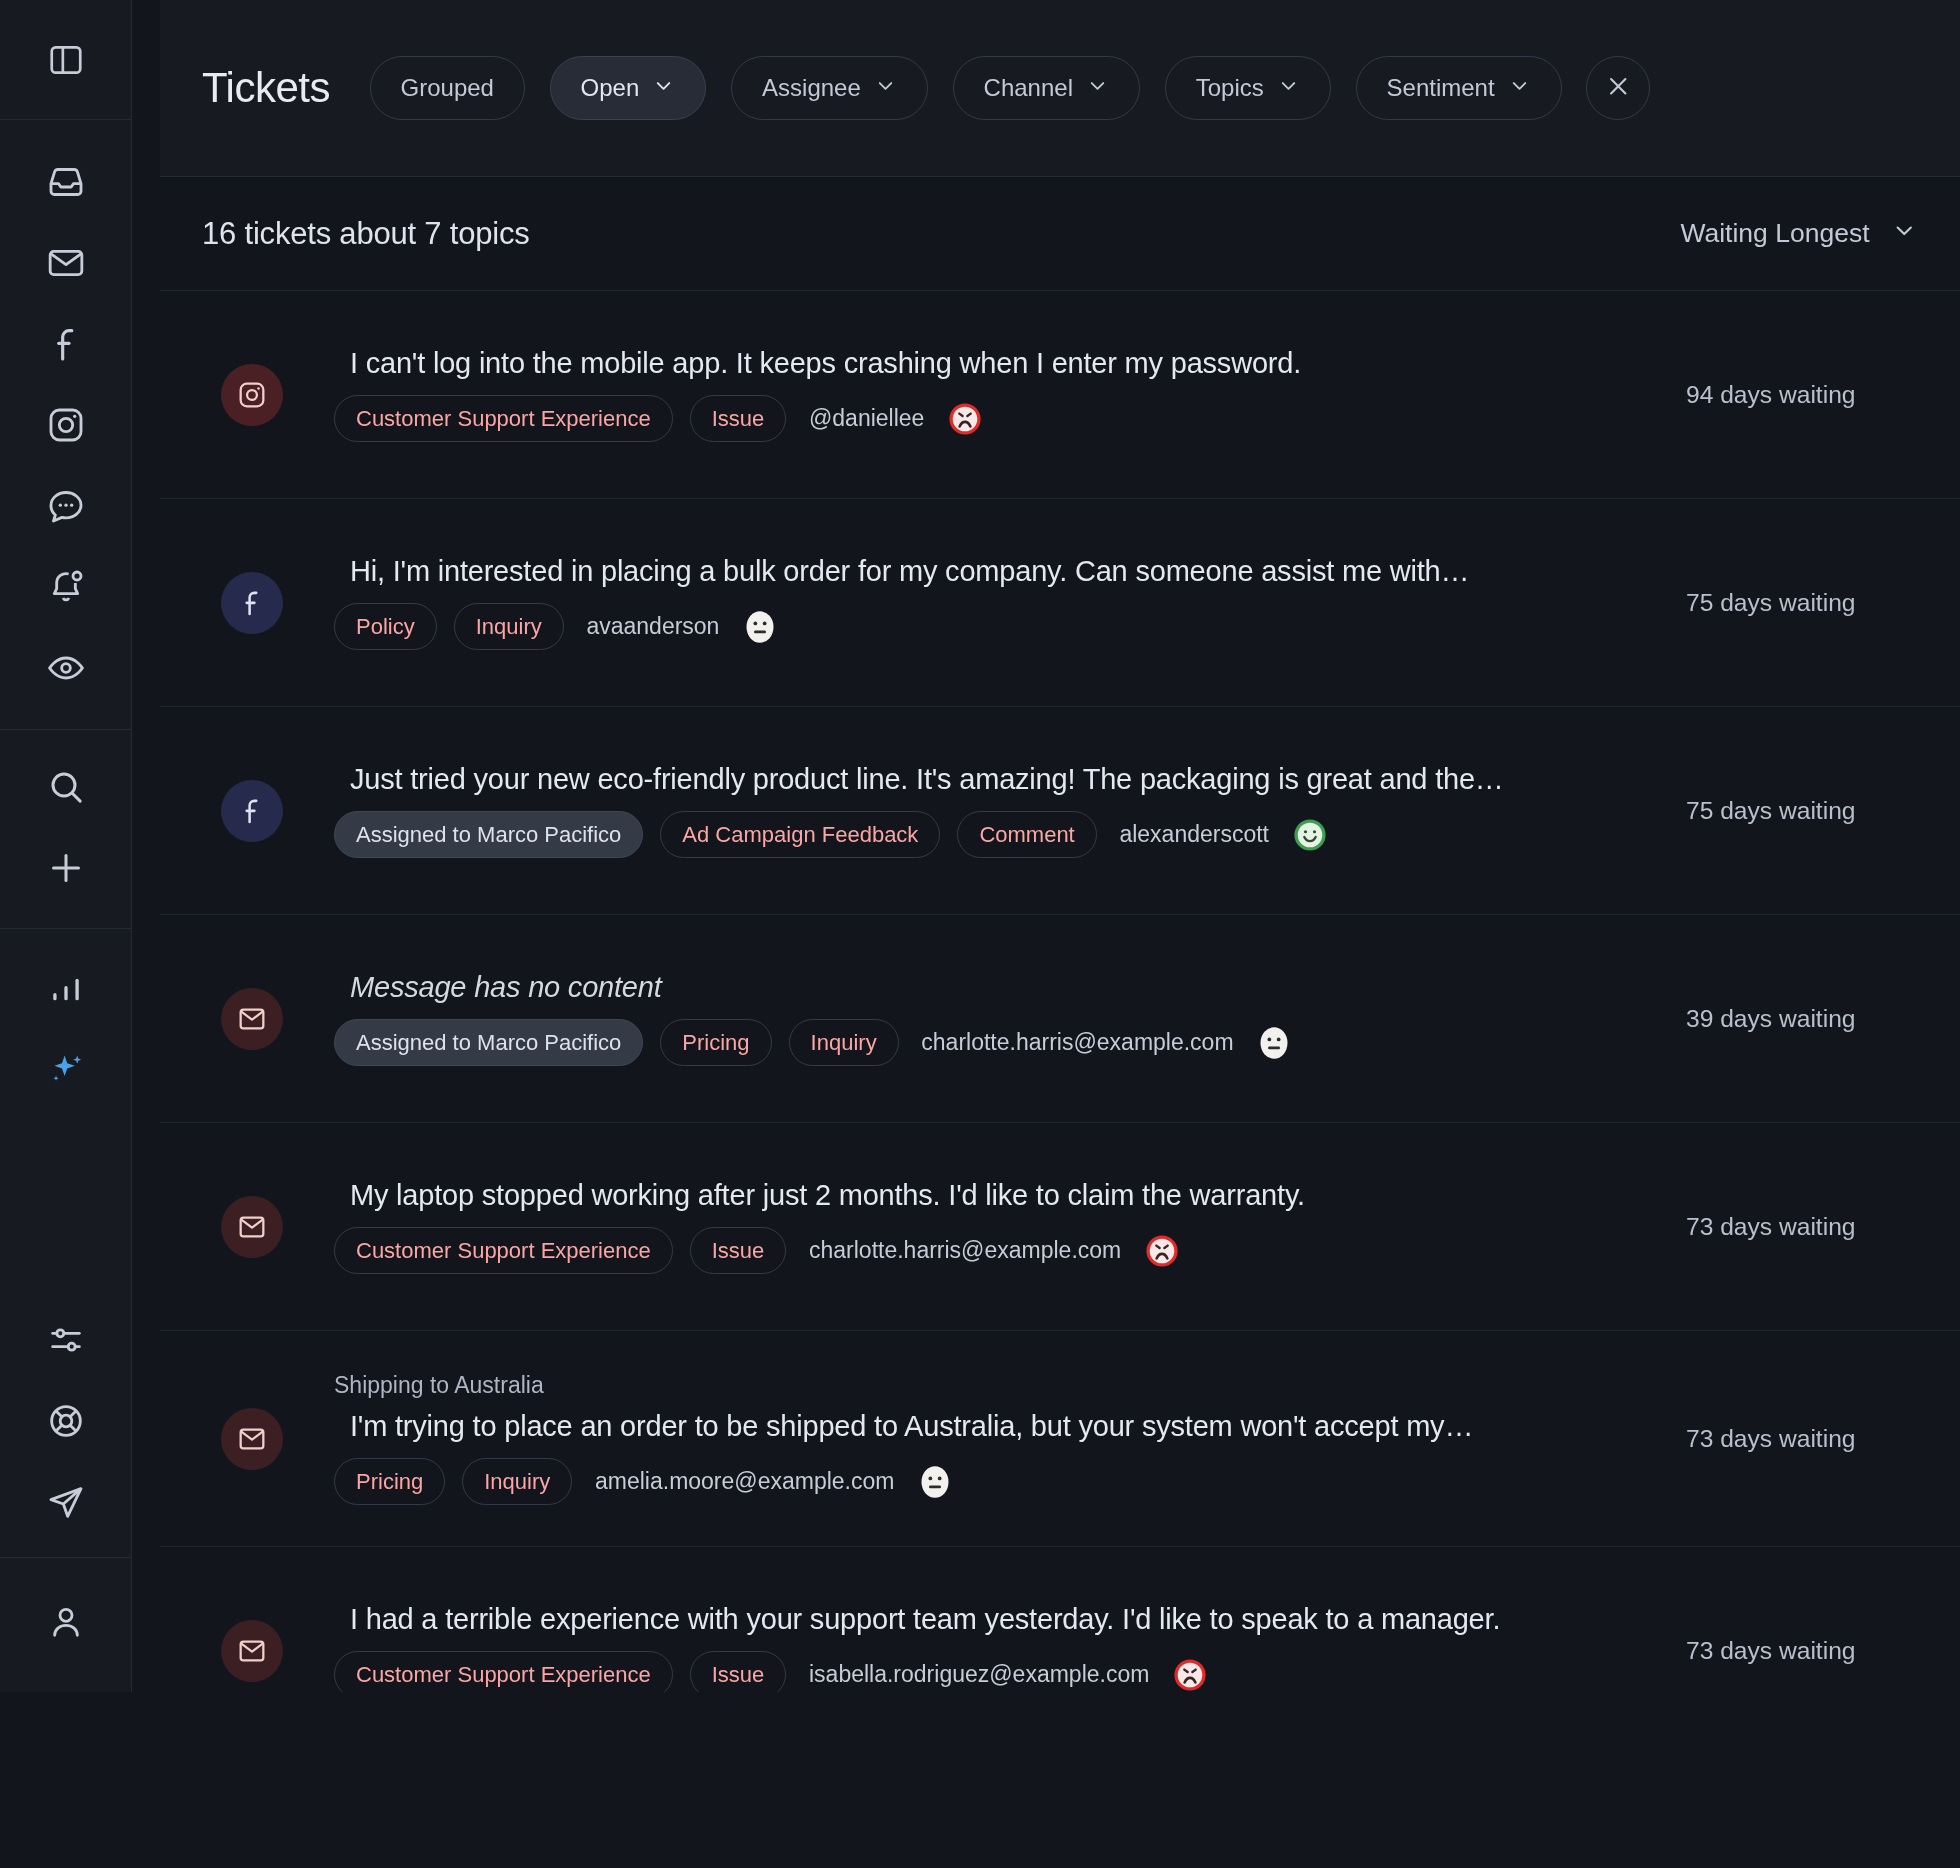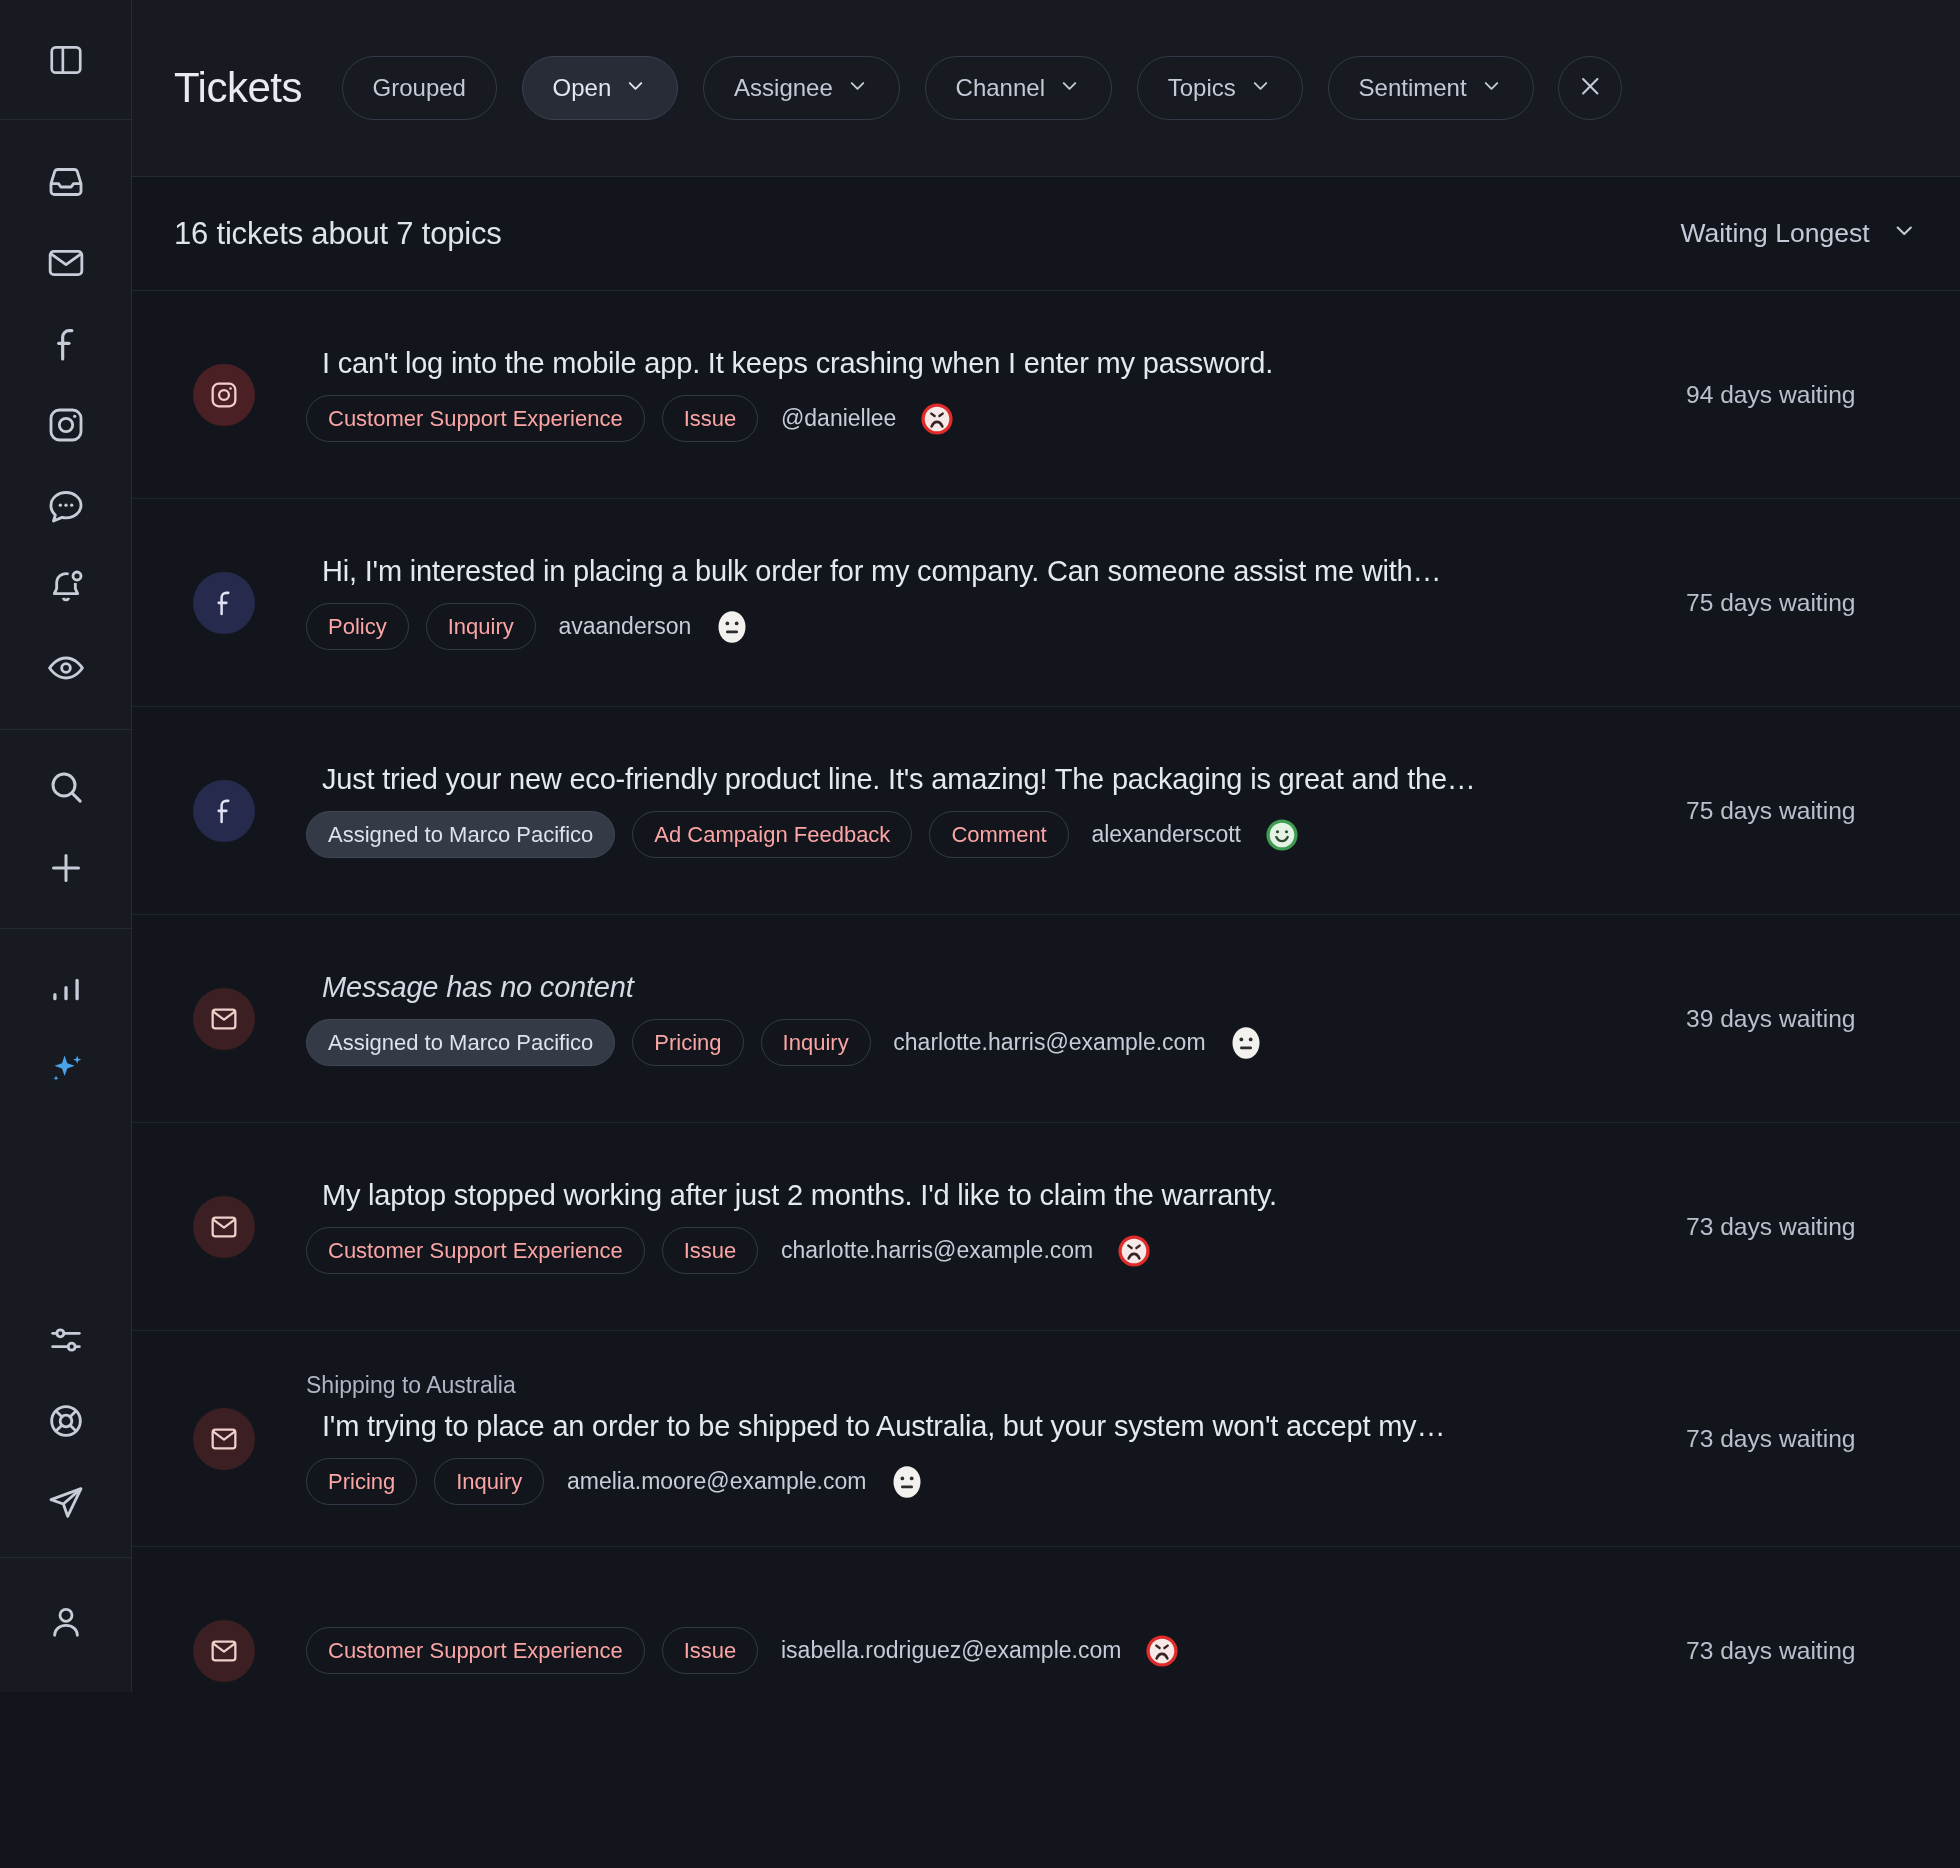--- a/index.html
+++ b/index.html
@@ -2,21 +2,21 @@
 <html style="font-size:15px"><head>
 <meta charset="utf-8">
 <style>
   * { box-sizing: border-box; margin: 0; padding: 0; }
   html, body {
     width: 1961px; height: 1868px;
     background: #12151c;
     font-family: "Liberation Sans", sans-serif;
     overflow: hidden;
   }
-  .app { display: flex; width: 1961px; height: 1692px; }
+  .app { display: flex; width: 1961px; height: 1692px; gap: 28px; }
 
   
   .sidebar {
     width: 132px; height: 100%;
     background: #171a21;
     border-right: 0.9px solid #262a33;
     display: flex; flex-direction: column; align-items: center;
     flex: 0 0 132px;
   }
   .sb-top { height: 120px; width: 100%; display:flex; align-items:center; justify-content:center;
@@ -514,20 +514,21 @@
     <div class="avatar-wrap">
       <div class="avatar mail">
               <svg width="32" height="32" viewBox="0 0 24 24" fill="none" stroke="currentColor" stroke-width="1.7" stroke-linejoin="round">
                 <rect x="3.5" y="5" width="17" height="14" rx="2"></rect>
                 <path d="M4 6.5l8 6 8-6"></path>
               </svg>
             </div>
     </div>
     <div class="body">
 
+      <div class="preview">I had a terrible experience with your support team yesterday. I'd like to speak to a manager.</div>
       <div class="meta">
         <span class="tag">Customer Support Experience</span>
               <span class="tag">Issue</span>
         <span class="who">isabella.rodriguez@example.com</span>
         <span>
                 <svg class="emoji" viewBox="0 0 24 24">
                   <circle cx="12" cy="12" r="10.4" fill="#e02b2b"></circle>
                   <circle cx="12" cy="12" r="8.2" fill="#f6e9e7"></circle>
                   <path d="M8.2 8.4l2.2 1.6M15.8 8.4l-2.2 1.6" stroke="#3a2222" stroke-width="1.6" stroke-linecap="round" fill="none"></path>
                   <path d="M8.4 17c.9-2.1 2.1-3.1 3.6-3.1s2.7 1 3.6 3.1" stroke="#3a2222" stroke-width="1.7" stroke-linecap="round" fill="none"></path>

